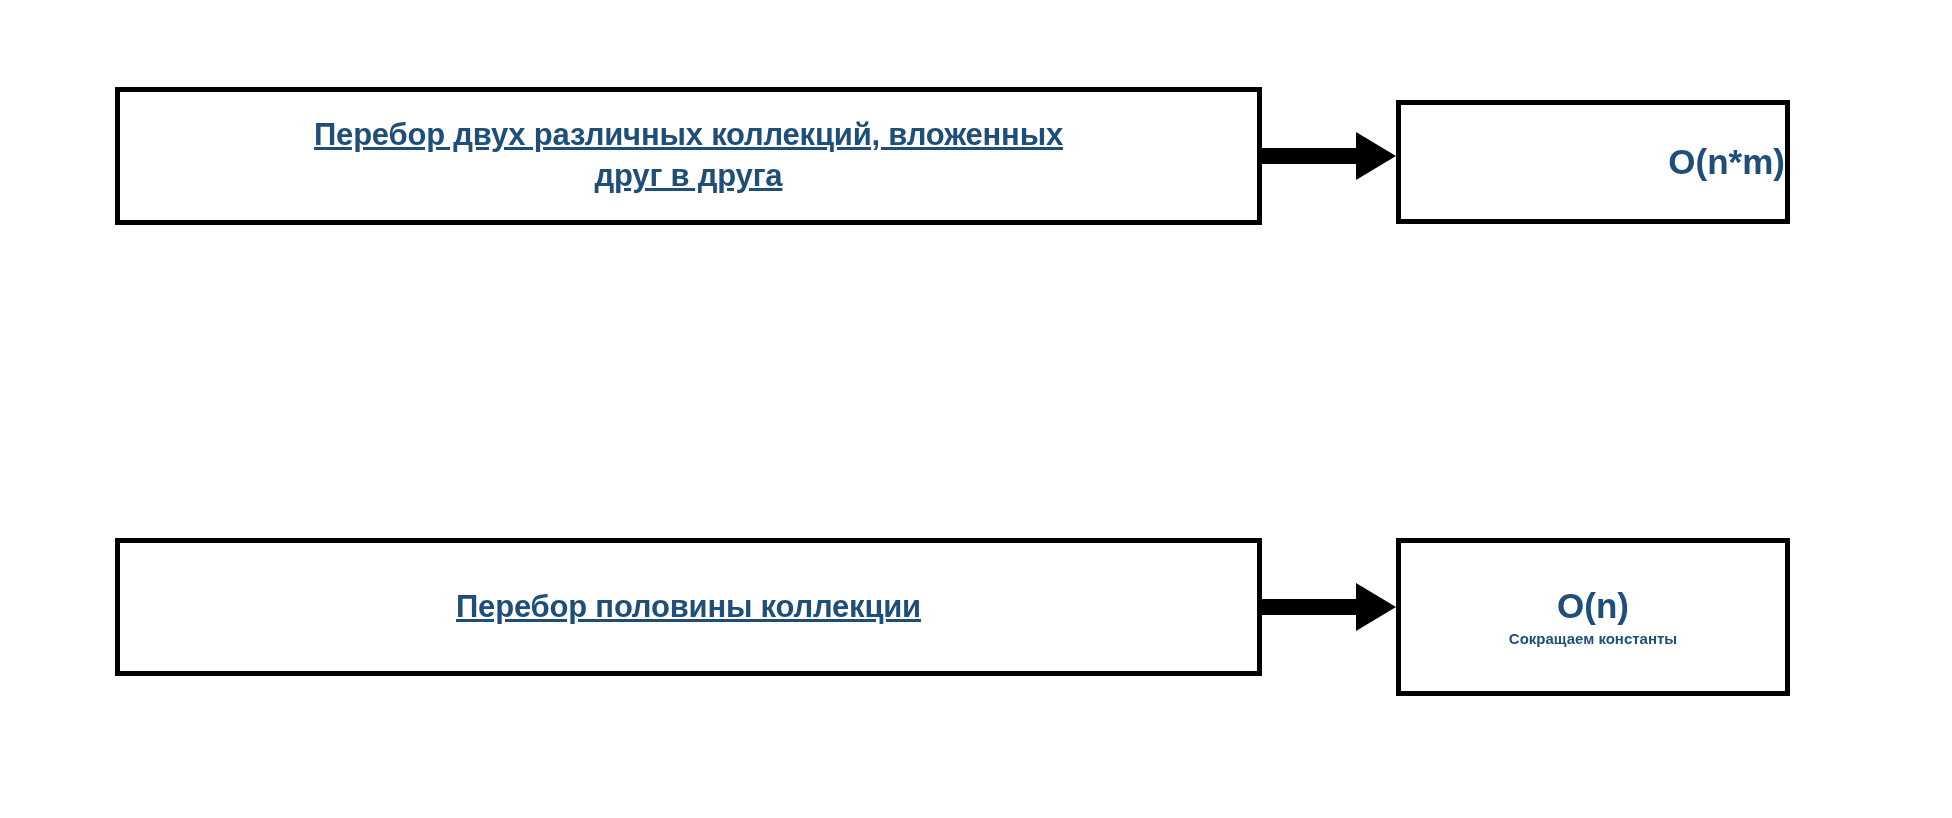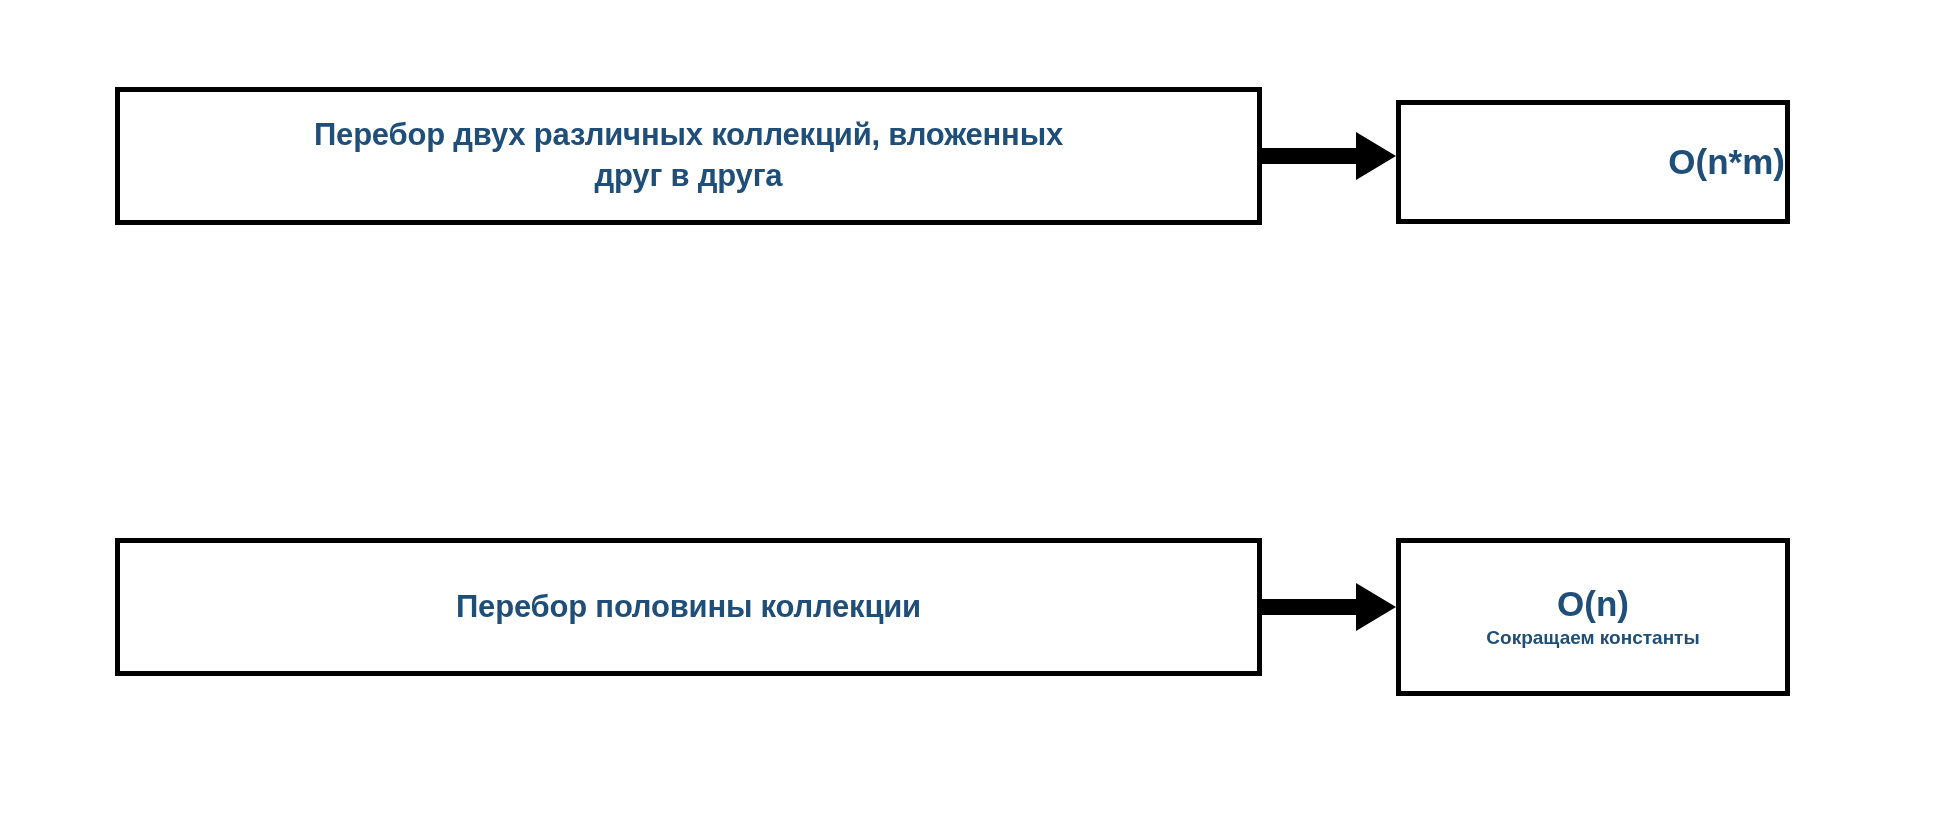--- a/index.html
+++ b/index.html
@@ -53,34 +53,35 @@
   }
 
   .task-label {
     color: #1F4E79;
     font-weight: bold;
     font-size: 31px;
     line-height: 1.32;
     letter-spacing: -0.2px;
     padding: 0 26px;
     white-space: pre-line;
+    text-decoration: underline;
   }
 
   .complexity-label {
     color: #1F4E79;
     font-weight: bold;
     font-size: 35px;
     line-height: 1.15;
     letter-spacing: 0px;
   }
 
   .complexity-note {
     color: #1F4E79;
     font-weight: bold;
-    font-size: 19px;
+    font-size: 15px;
     line-height: 1.2;
     margin-top: 3px;
   }
 
   
   .arrow {
     position: absolute;
     left: 1262px;
     width: 134px;
     height: 56px;

